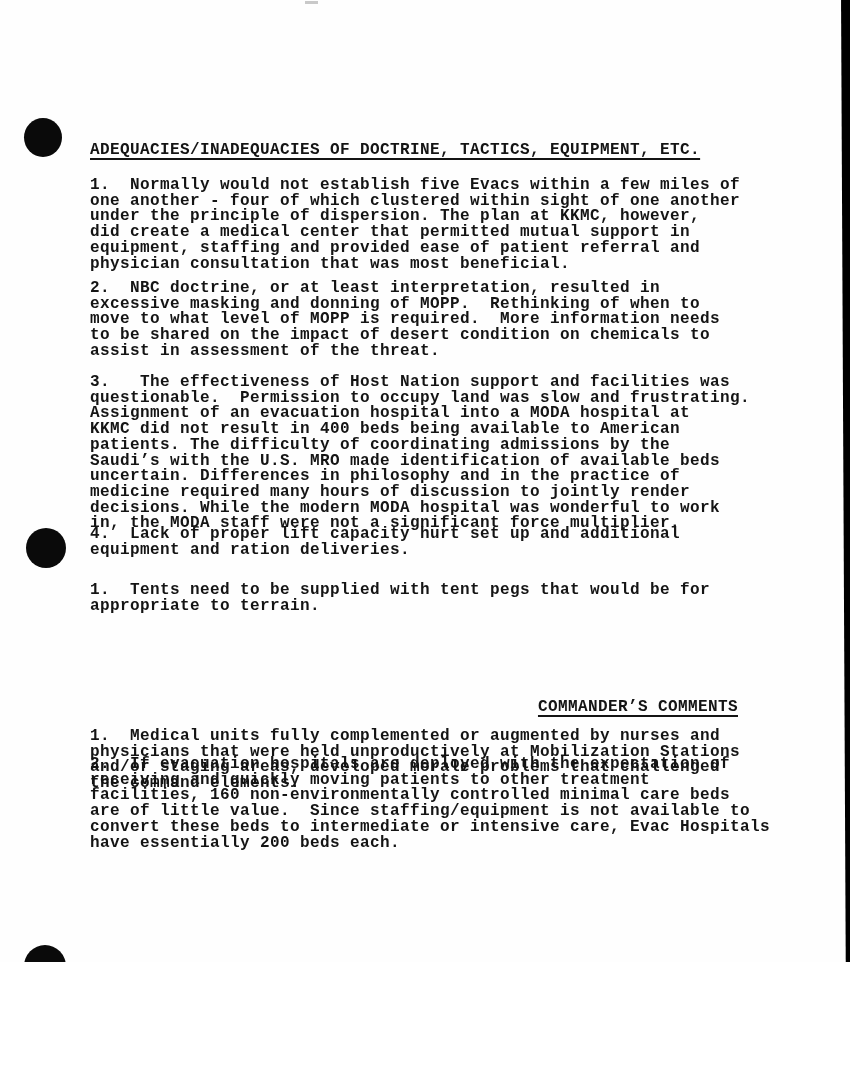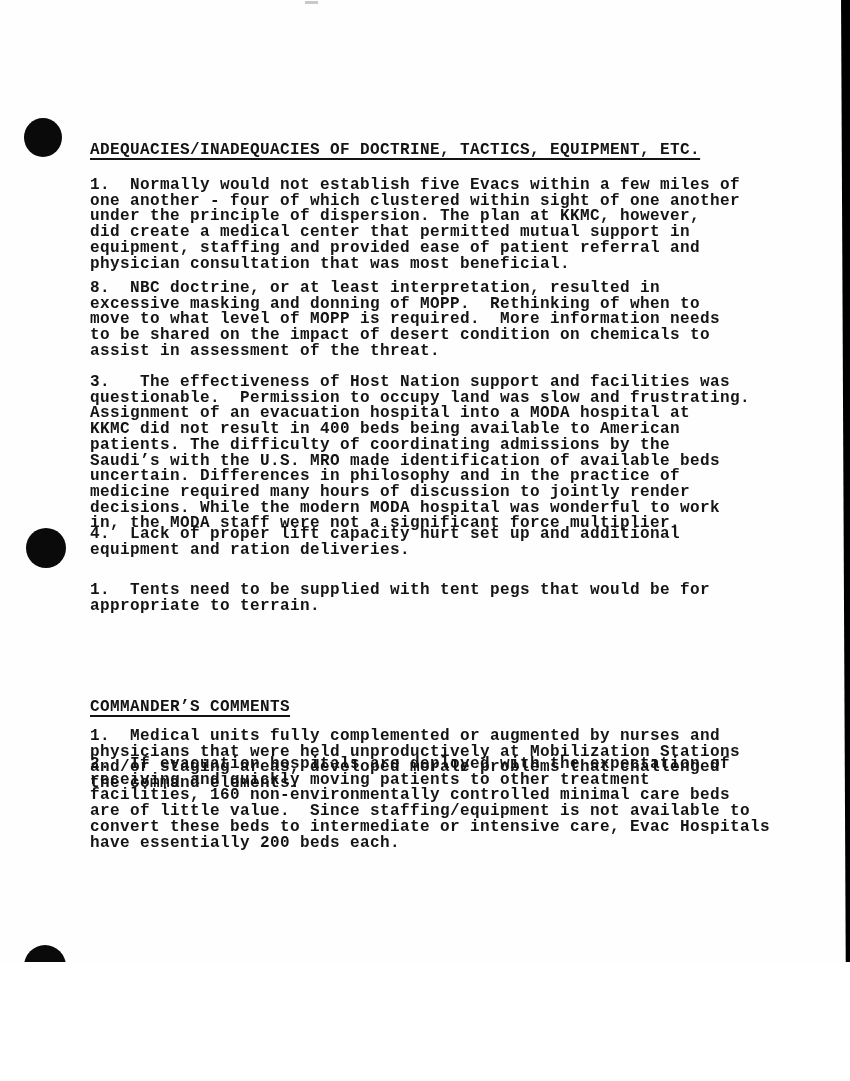--- a/index.html
+++ b/index.html
@@ -29,21 +29,21 @@
     white-space: pre;
     color: inherit;
   }
   .heading {
     text-decoration: underline;
     text-decoration-thickness: 2px;
     text-underline-offset: 4px;
   }
   .heading.centered {
     width: 648px;
-    text-align: left;
+    text-align: right;
   }
   
   .punch {
     position: absolute;
     background: #0a0a0a;
     border-radius: 50%;
   }
   .punch.p1 { left: 24px; top: 118px; width: 38px; height: 39px; }
   .punch.p2 { left: 26px; top: 528px; width: 40px; height: 40px; }
   .punch.p3 { left: 24px; top: 945px; width: 42px; height: 43px; }
@@ -79,21 +79,21 @@
 
   <div class="tx heading" style="top:143px">ADEQUACIES/INADEQUACIES OF DOCTRINE, TACTICS, EQUIPMENT, ETC.</div>
 
   <pre class="tx" style="top:178px">1.  Normally would not establish five Evacs within a few miles of
 one another - four of which clustered within sight of one another
 under the principle of dispersion. The plan at KKMC, however,
 did create a medical center that permitted mutual support in
 equipment, staffing and provided ease of patient referral and
 physician consultation that was most beneficial.</pre>
 
-  <pre class="tx" style="top:281px">8.  NBC doctrine, or at least interpretation, resulted in
+  <pre class="tx" style="top:281px">2.  NBC doctrine, or at least interpretation, resulted in
 excessive masking and donning of MOPP.  Rethinking of when to
 move to what level of MOPP is required.  More information needs
 to be shared on the impact of desert condition on chemicals to
 assist in assessment of the threat.</pre>
 
   <pre class="tx" style="top:375px">3.   The effectiveness of Host Nation support and facilities was
 questionable.  Permission to occupy land was slow and frustrating.
 Assignment of an evacuation hospital into a MODA hospital at
 KKMC did not result in 400 beds being available to American
 patients. The difficulty of coordinating admissions by the

